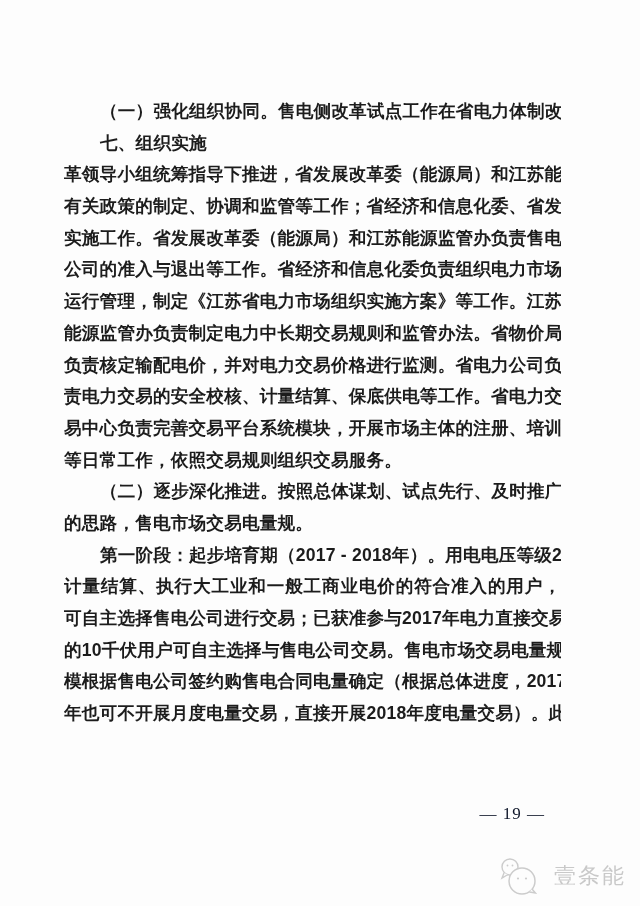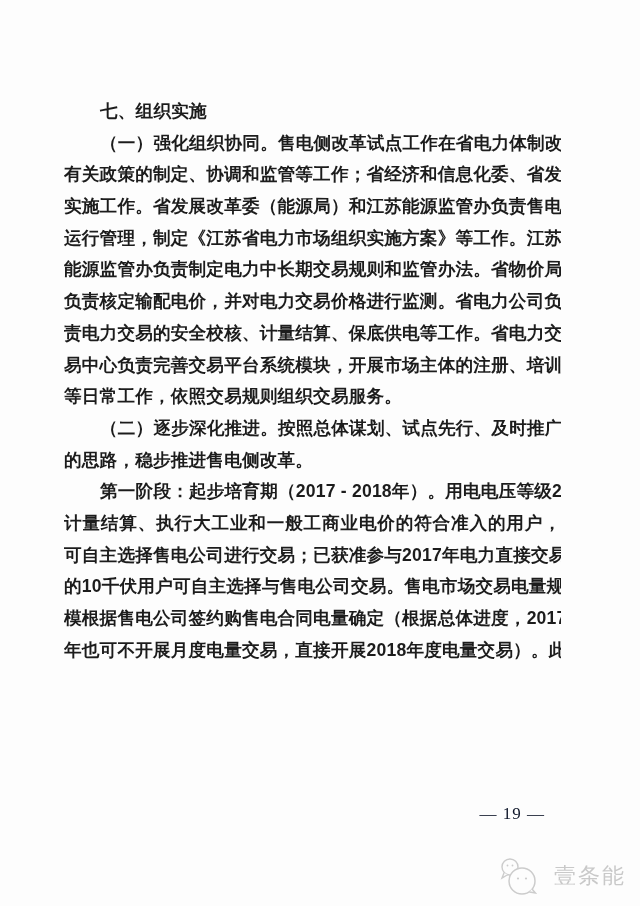--- a/index.html
+++ b/index.html
@@ -68,32 +68,34 @@
     white-space: nowrap;
   }
   .watermark-icon svg {
     display: block;
   }
 </style>
 </head>
 <body>
 
 <div class="doc-body">
+  <div class="line indent">（一）强化组织协同。售电侧改革试点工作在省电力体制改</div>
   <div class="line heading indent para-end">七、组织实施</div>
-  <div class="line indent">（一）强化组织协同。售电侧改革试点工作在省电力体制改</div>
+  <div class="line">革领导小组统筹指导下推进，省发展改革委（能源局）和江苏能</div>
   <div class="line">有关政策的制定、协调和监管等工作；省经济和信息化委、省发</div>
   <div class="line">实施工作。省发展改革委（能源局）和江苏能源监管办负责售电</div>
+  <div class="line">公司的准入与退出等工作。省经济和信息化委负责组织电力市场</div>
   <div class="line">运行管理，制定《江苏省电力市场组织实施方案》等工作。江苏</div>
   <div class="line">能源监管办负责制定电力中长期交易规则和监管办法。省物价局</div>
   <div class="line">负责核定输配电价，并对电力交易价格进行监测。省电力公司负</div>
   <div class="line">责电力交易的安全校核、计量结算、保底供电等工作。省电力交</div>
   <div class="line">易中心负责完善交易平台系统模块，开展市场主体的注册、培训</div>
   <div class="line para-end">等日常工作，依照交易规则组织交易服务。</div>
   <div class="line indent">（二）逐步深化推进。按照总体谋划、试点先行、及时推广</div>
-  <div class="line para-end">的思路，稳步推进售电侧改革。</div>
+  <div class="line para-end">的思路，售电市场交易电量规。</div>
   <div class="line indent">第一阶段：起步培育期（2017 - 2018年）。用电电压等级20</div>
   <div class="line">计量结算、执行大工业和一般工商业电价的符合准入的用户，</div>
   <div class="line">可自主选择售电公司进行交易；已获准参与2017年电力直接交易</div>
   <div class="line">的10千伏用户可自主选择与售电公司交易。售电市场交易电量规</div>
   <div class="line">模根据售电公司签约购售电合同电量确定（根据总体进度，2017</div>
   <div class="line">年也可不开展月度电量交易，直接开展2018年度电量交易）。此</div>
 </div>
 
 <div class="page-number">— 19 —</div>
 

